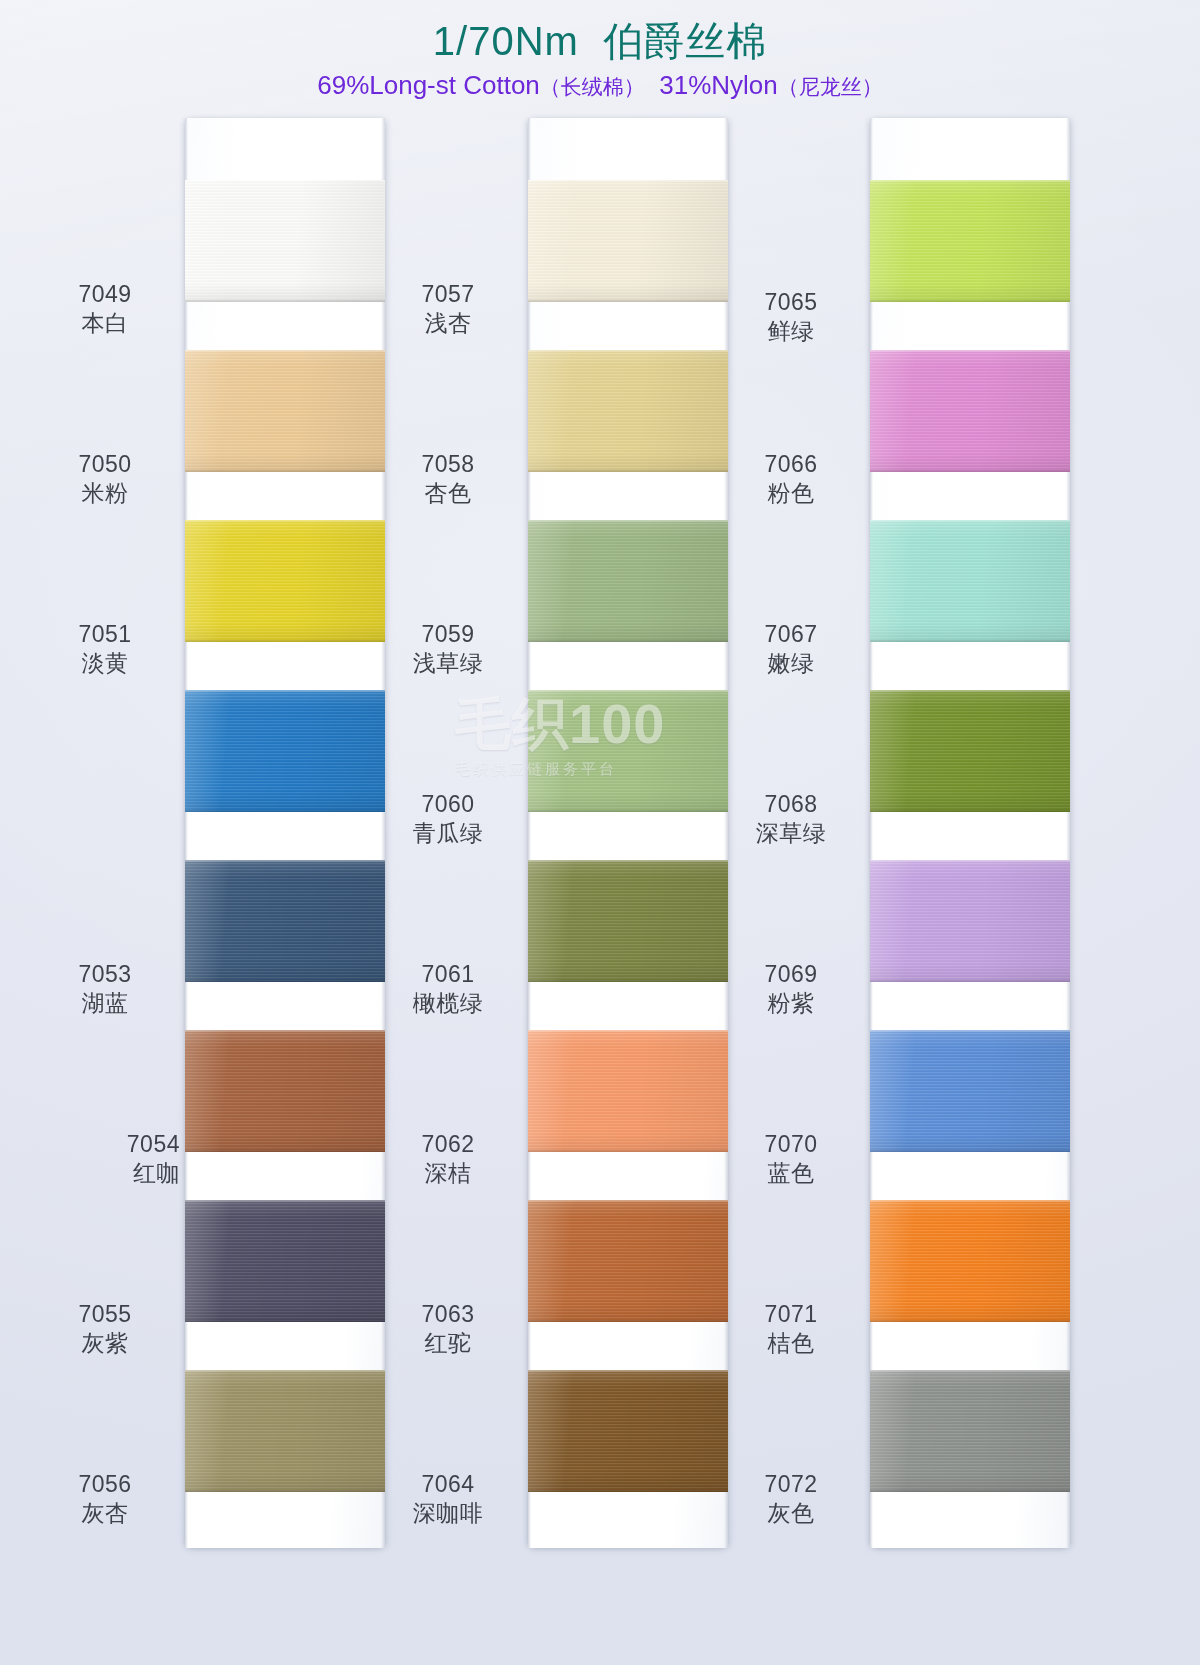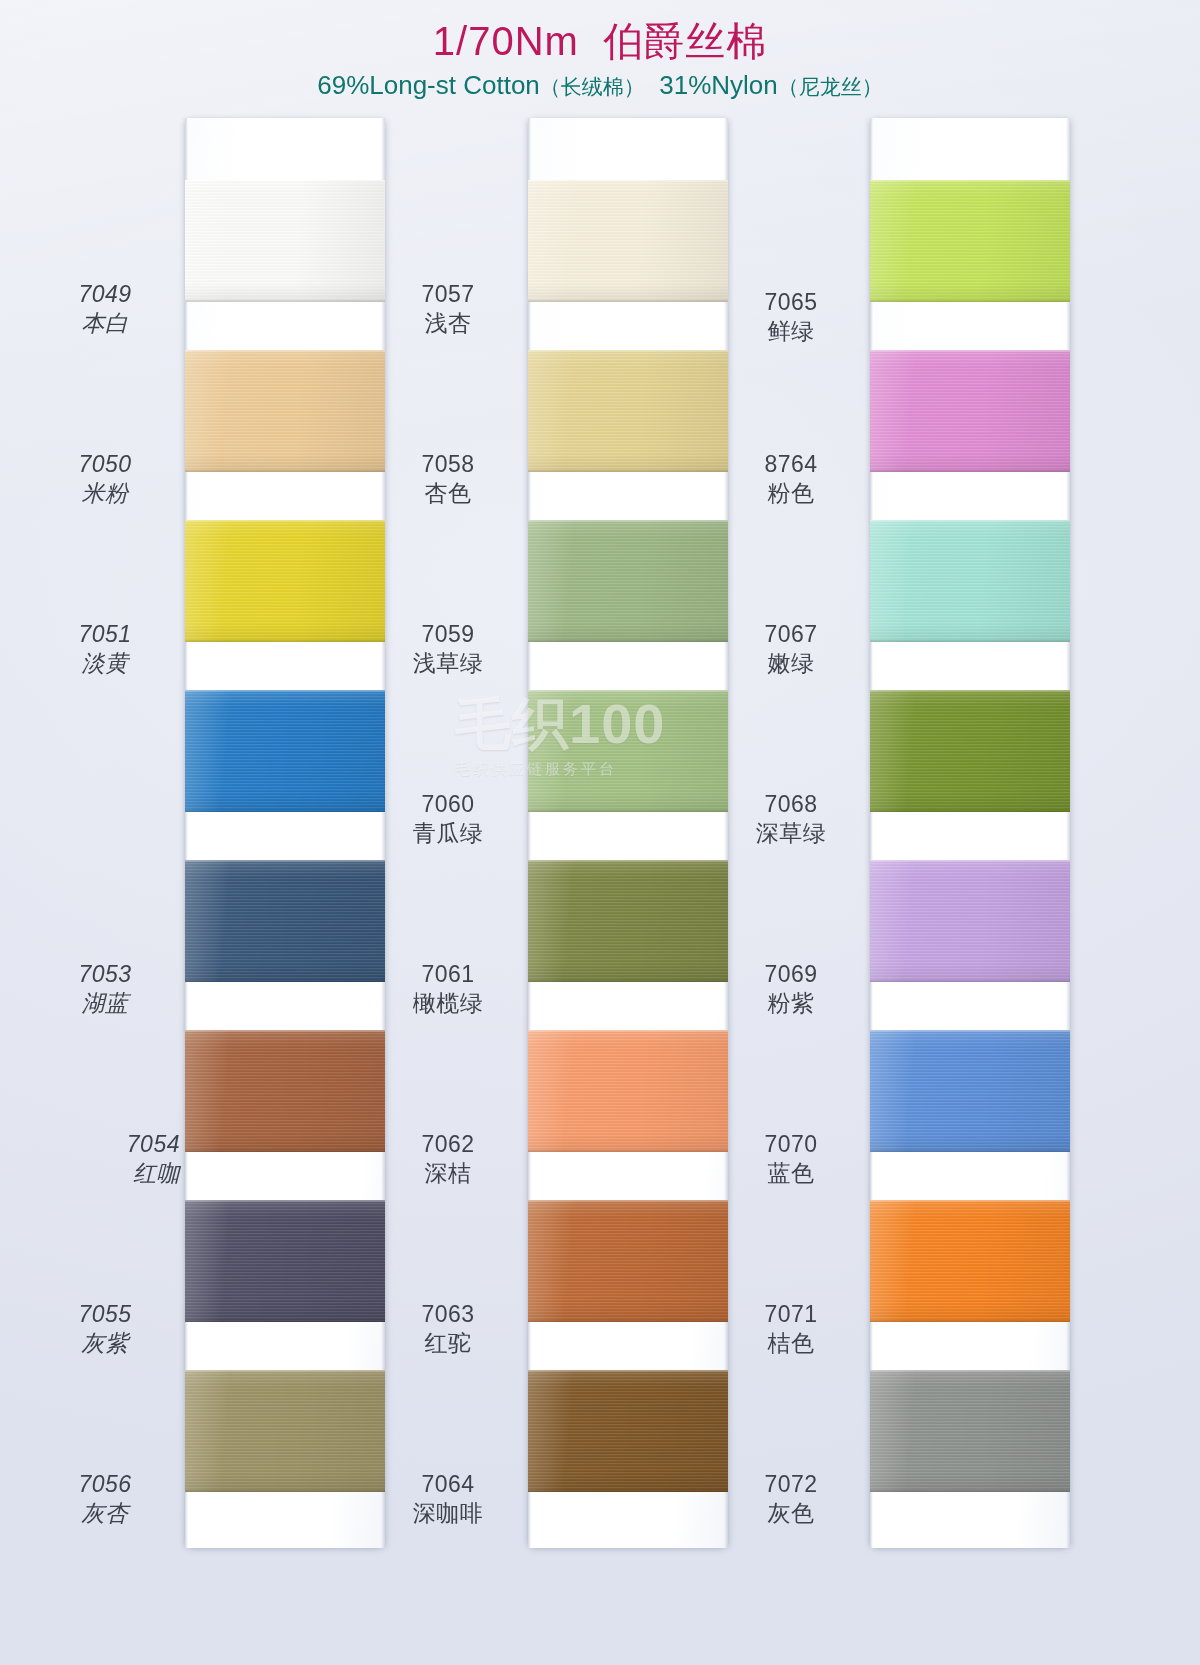--- a/index.html
+++ b/index.html
@@ -34,29 +34,29 @@
     top: 0; left: 0; right: 0;
     z-index: 4;
     text-align: center;
     padding-top: 18px;
     color: #4b4f58;
   }
   .title-main {
     font-size: 40px;
     letter-spacing: 1px;
     font-weight: 400;
-    color: #be185d;
+    color: #0f766e;
     line-height: 1.15;
     white-space: pre;
   }
   .title-sub {
     margin-top: 6px;
     font-size: 26px;
     font-weight: 400;
-    color: #0f766e;
+    color: #6d28d9;
     white-space: pre;
   }
   .title-sub .paren {
     font-size: 21px;
   }
 
   
   .watermark {
     position: absolute;
     left: 455px;
@@ -244,21 +244,21 @@
           <div class="edge-bot"></div>
         </div>
         <div class="swatch" title="7056 灰杏" style="top: 1252px; background: rgb(155, 145, 100);">
           <div class="thread"></div>
           <div class="sheen"></div>
           <div class="edge-top"></div>
           <div class="edge-bot"></div>
         </div>
       </div>
     </div>
-    <div class="labels lab-col-0" style="position: absolute; top: 118px; width: 150px; height: 1430px; left: 30px; font-style: italic;">
+    <div class="labels lab-col-0" style="position: absolute; top: 118px; width: 150px; height: 1430px; left: 30px;">
       <div class="label" style="top: 162px;">
         <span class="code">7049</span>
         <span class="name">本白</span>
       </div>
       <div class="label" style="top: 332px; text-align: center;">
         <span class="code">7050</span>
         <span class="name">米粉</span>
       </div>
       <div class="label" style="top: 502px;">
         <span class="code">7051</span>
@@ -420,21 +420,21 @@
           <div class="edge-bot"></div>
         </div>
       </div>
     </div>
     <div class="labels lab-col-2" style="position: absolute; top: 118px; width: 150px; height: 1430px; left: 716px;">
       <div class="label" style="top: 170px;">
         <span class="code">7065</span>
         <span class="name">鲜绿</span>
       </div>
       <div class="label" style="top: 332px;">
-        <span class="code">8764</span>
+        <span class="code">7066</span>
         <span class="name">粉色</span>
       </div>
       <div class="label" style="top: 502px;">
         <span class="code">7067</span>
         <span class="name">嫩绿</span>
       </div>
       <div class="label" style="top: 672px;">
         <span class="code">7068</span>
         <span class="name">深草绿</span>
       </div>

